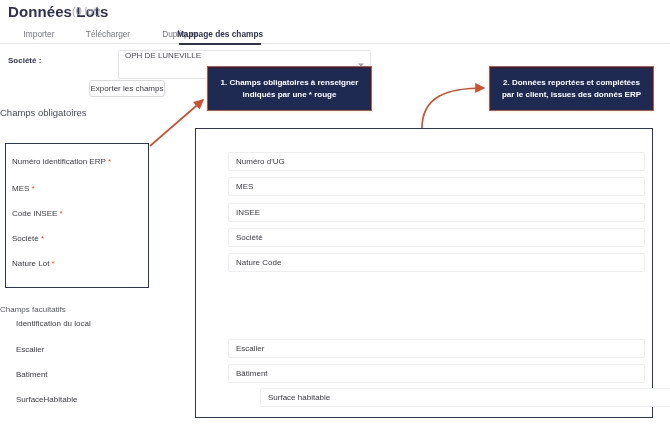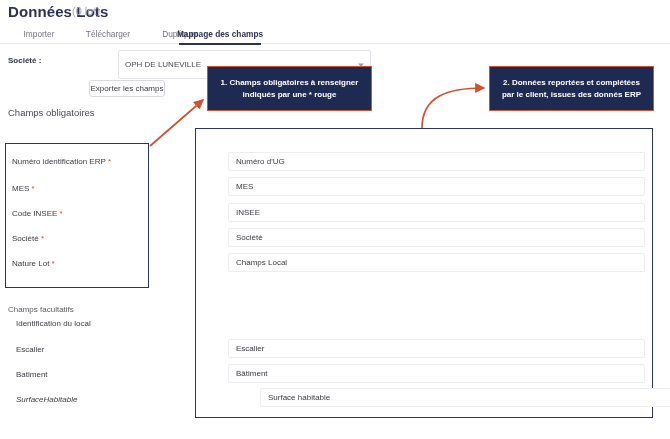--- a/index.html
+++ b/index.html
@@ -42,21 +42,21 @@
 
   
   .soc-label {
     position: absolute; left: 8px; top: 56px;
     font-size: 8px; font-weight: bold; color: #2e3252;
   }
   .soc-select {
     position: absolute; left: 118px; top: 50px; width: 253px; height: 29px;
     border: 1px solid #e3e4e9; background: #fff; border-radius: 2px;
     font-size: 8px; color: #4a4c56;
-    display: flex; align-items: center; padding-left: 6px;
+    display: flex; align-items: flex-start; padding-left: 6px;
     cursor: pointer;
   }
   .chev {
     position: absolute; right: 6px; top: 50%; transform: translateY(-50%);
     width: 0; height: 0;
     border-left: 3px solid transparent; border-right: 3px solid transparent;
     border-top: 3.5px solid #9a9ca6;
   }
 
   
@@ -64,21 +64,21 @@
     position: absolute; top: 80px; height: 17px;
     border: 1px solid #d9dade; background: #fff; border-radius: 3px;
     font-size: 8px; color: #3b3b42;
     display: flex; align-items: center; justify-content: center;
     cursor: pointer; white-space: nowrap;
   }
   #btn-import { left: 7px; width: 76px; }
   #btn-export { left: 89px; width: 76px; }
 
   .section-title {
-    position: absolute; left: 8px;
+    position: absolute; left: 0;
     font-size: 9.5px; color: #4a4c56; text-align: right;
   }
   #title-required { top: 107px; }
   #title-optional { top: 305px; font-size: 8px; color: #5b5d66; }
 
   
   .blue-box {
     position: absolute; border: 1.6px solid #2b3468; background: transparent;
     pointer-events: none;
   }
@@ -147,27 +147,27 @@
   <div id="fields-layer">
       <div class="fld-label" style="top: 157px;"><span>Numéro identification ERP</span> <span class="req-star">*</span></div>
       <div class="inp" style="top: 152px;">Numéro d'UG</div>
       <div class="fld-label" style="top: 184px;"><span>MES</span> <span class="req-star">*</span></div>
       <div class="inp" style="top: 177px;">MES</div>
       <div class="fld-label" style="top: 209px;"><span>Code INSEE</span> <span class="req-star">*</span></div>
       <div class="inp" style="top: 203px;">INSEE</div>
       <div class="fld-label" style="top: 234px;"><span>Société</span> <span class="req-star">*</span></div>
       <div class="inp" style="top: 228px;">Société</div>
       <div class="fld-label" style="top: 259px;"><span>Nature Lot</span> <span class="req-star">*</span></div>
-      <div class="inp" style="top: 253px;">Champs Local</div>
+      <div class="inp" style="top: 253px;">Nature Code</div>
       <div class="fld-label opt" style="top: 319px;"><span>Identification du local</span></div>
       <div class="fld-label opt" style="top: 345px;"><span>Escalier</span></div>
       <div class="inp" style="top: 339px;">Escalier</div>
       <div class="fld-label opt" style="top: 370px;"><span>Batiment</span></div>
       <div class="inp" style="top: 364px;">Bâtiment</div>
-      <div class="fld-label opt" style="top: 395px; font-style: italic;"><span>SurfaceHabitable</span></div>
+      <div class="fld-label opt" style="top: 395px;"><span>SurfaceHabitable</span></div>
       <div class="inp" style="top: 388px; margin-left: 32px;">Surface habitable</div>
     </div>
 
   <div class="callout" id="callout-1">1. Champs obligatoires à renseigner indiqués par une * rouge</div>
   <div class="callout" id="callout-2">2. Données reportées et complétées par le client, issues des donnés ERP</div>
 
   <svg class="arrow-svg" viewBox="0 0 670 439">
     <defs>
       <marker id="ah" markerWidth="7" markerHeight="7" refX="5.2" refY="3" orient="auto">
         <path d="M0,0 L6,3 L0,6 z" fill="#d1502e"></path>

